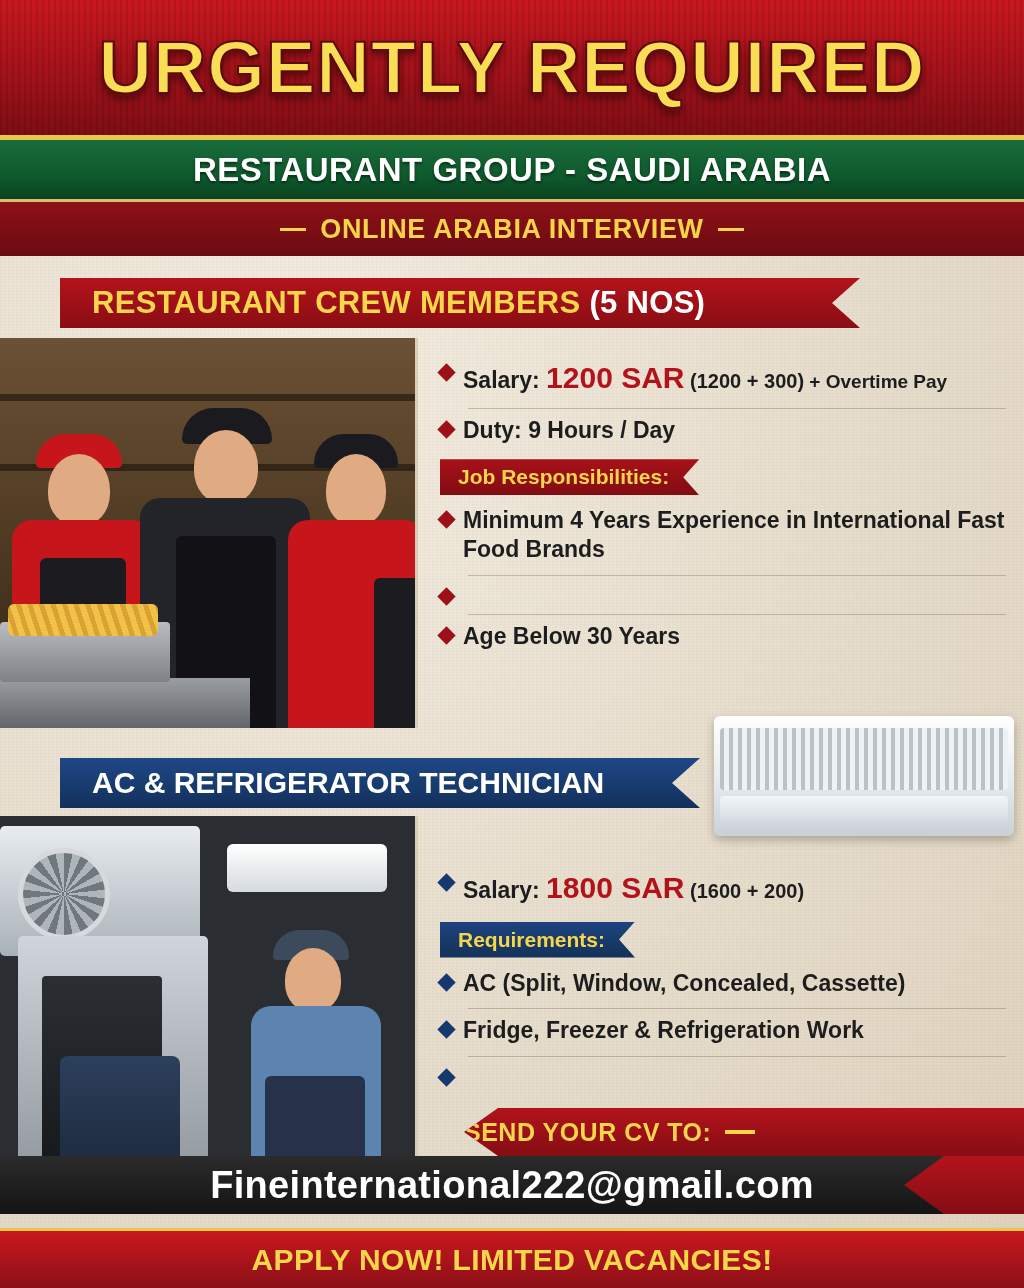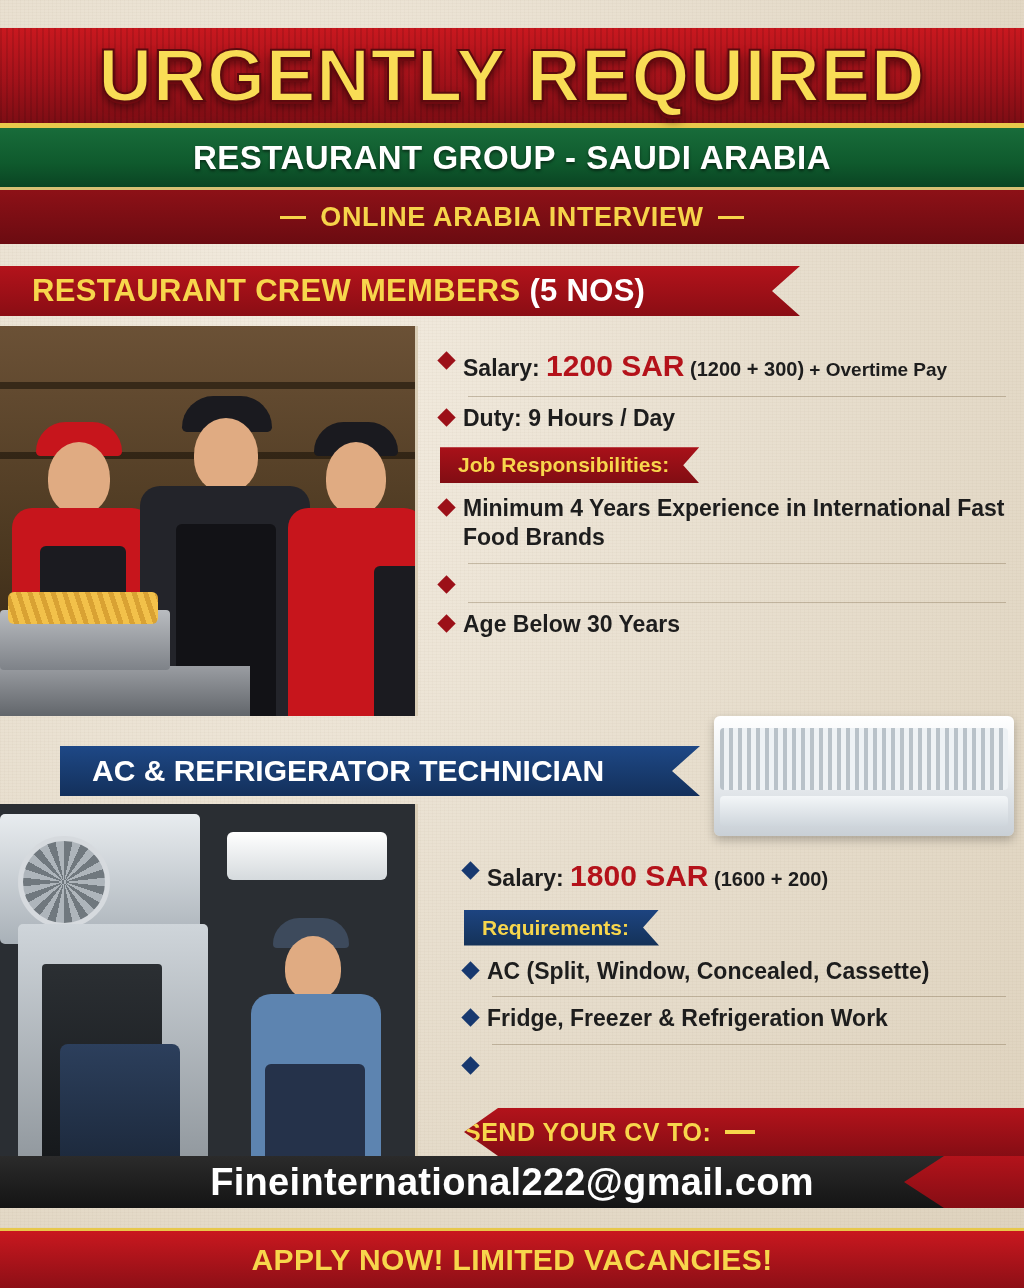--- a/index.html
+++ b/index.html
@@ -21,24 +21,24 @@
     position: absolute; inset: 0;
     background-image:
       repeating-linear-gradient(0deg, rgba(140,120,90,0.035) 0px, rgba(140,120,90,0.035) 1px, transparent 1px, transparent 3px),
       repeating-linear-gradient(90deg, rgba(140,120,90,0.03) 0px, rgba(140,120,90,0.03) 1px, transparent 1px, transparent 4px);
     pointer-events: none;
   }
 
   
   .top-banner {
     position: relative;
-    height: 100px;
+    height: 140px;
     background: linear-gradient(180deg, #c9181f 0%, #a3121a 55%, #7d0d14 100%);
     border-bottom: 5px solid #e8c84b;
-    display: flex; align-items: center; justify-content: center; margin-top: 28px;
+    display: flex; align-items: center; justify-content: center;
   }
   .top-banner::before {
     content: ""; position: absolute; inset: 0;
     background: repeating-linear-gradient(90deg, rgba(0,0,0,0.10) 0 2px, transparent 2px 6px);
   }
   .main-title {
     position: relative;
     font-size: 74px;
     font-weight: bold;
     letter-spacing: 1px;
@@ -77,20 +77,21 @@
     letter-spacing: 0.6px;
   }
   .dash {
     display: inline-block; width: 26px; height: 3px; background: #f6d44a;
   }
 
   
   .ribbon-red {
     position: relative;
     margin-top: 22px;
+    margin-left: 60px;
     width: 800px;
     height: 50px;
     background: linear-gradient(180deg, #b3131b 0%, #8a0d14 100%);
     display: flex; align-items: center;
     padding-left: 32px;
     clip-path: polygon(0 0, 100% 0, calc(100% - 28px) 50%, 100% 100%, 0 100%);
   }
   .ribbon-red .label {
     font-size: 31px; font-weight: bold; color: #f7d64c;
     letter-spacing: 0.3px; white-space: nowrap;
@@ -187,21 +188,21 @@
   .ac-vents {
     position: absolute; left: 6px; right: 6px; top: 12px; height: 62px;
     background: repeating-linear-gradient(90deg, #b9c2c9 0 4px, #eef2f5 4px 9px);
     border-radius: 4px;
   }
   .ac-bottom {
     position: absolute; left: 6px; right: 6px; bottom: 10px; height: 30px;
     background: linear-gradient(180deg,#f3f6f8,#cfd6dc); border-radius: 4px;
   }
 
-  .sec2 { position: relative; display: flex; margin-top: 8px; gap: 24px; }
+  .sec2 { position: relative; display: flex; margin-top: 8px; }
   .photo2 {
     width: 418px; height: 370px; position: relative; overflow: hidden;
     background: #2a2e33; border-right: 3px solid #d9cdb6;
   }
   .fridge {
     position: absolute; left: 18px; bottom: 0; width: 190px; height: 250px;
     background: linear-gradient(180deg, #cfd5da, #8e959b);
     border-radius: 5px;
   }
   .fridge-door {
@@ -236,21 +237,21 @@
     width: 560px; height: 48px;
     background: linear-gradient(180deg, #b3131b 0%, #850d14 100%);
     display: flex; align-items: center; justify-content: flex-start; gap: 14px;
     clip-path: polygon(34px 0, 100% 0, 100% 100%, 34px 100%, 0 50%);
     z-index: 4;
   }
   .cv-ribbon .t { color: #f7d64c; font-weight: bold; font-size: 25px; letter-spacing: 0.5px; }
   .cv-ribbon .dash2 { width: 30px; height: 4px; background: #f7d64c; }
 
   .email-band {
-    position: absolute; left: 0; top: 1156px; width: 100%; height: 52px;
+    position: absolute; left: 0; top: 1156px; width: 100%; height: 58px;
     background: linear-gradient(180deg, #2b2b2b 0%, #141414 100%);
     display: flex; align-items: center; justify-content: center;
     z-index: 3;
   }
   .email-band::after {
     content: ""; position: absolute; right: 0; top: 0; width: 120px; height: 100%;
     background: linear-gradient(180deg, #b3131b, #850d14);
     clip-path: polygon(40px 0, 100% 0, 100% 100%, 40px 100%, 0 50%);
   }
   .email-txt {

